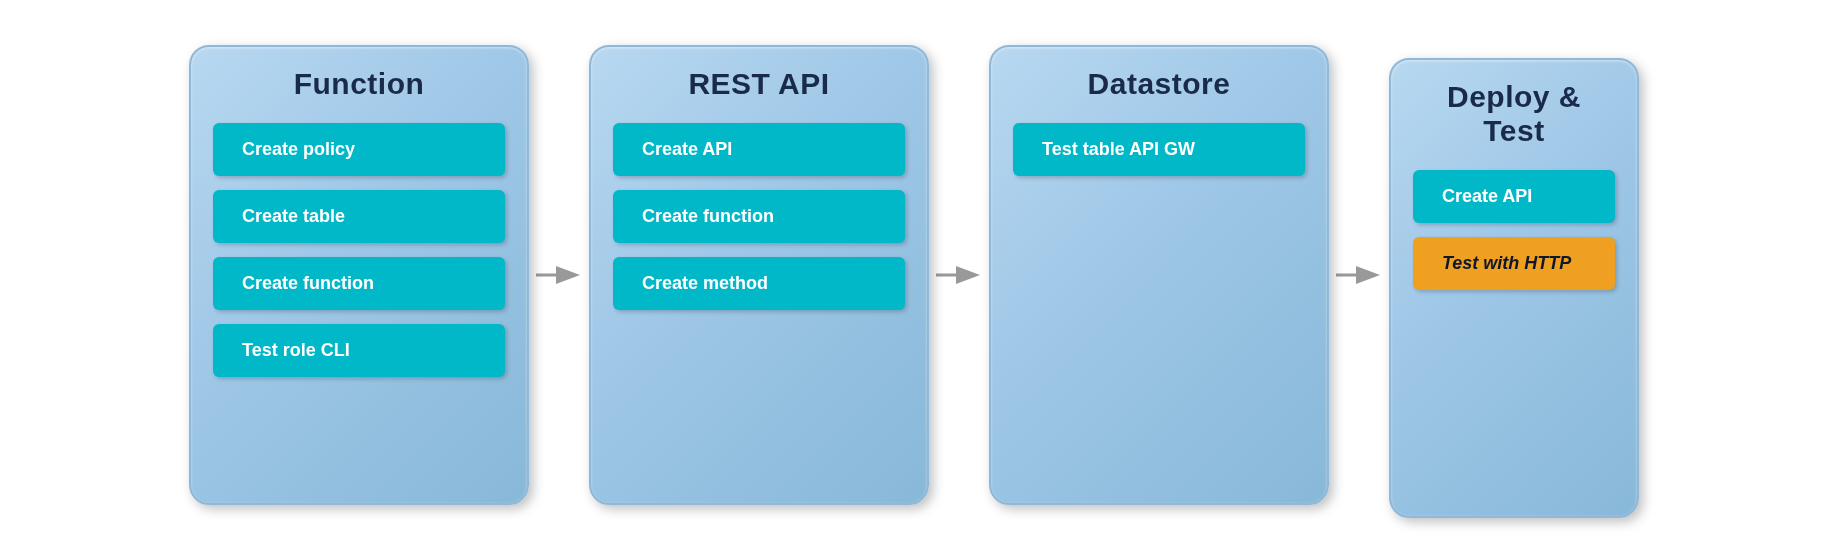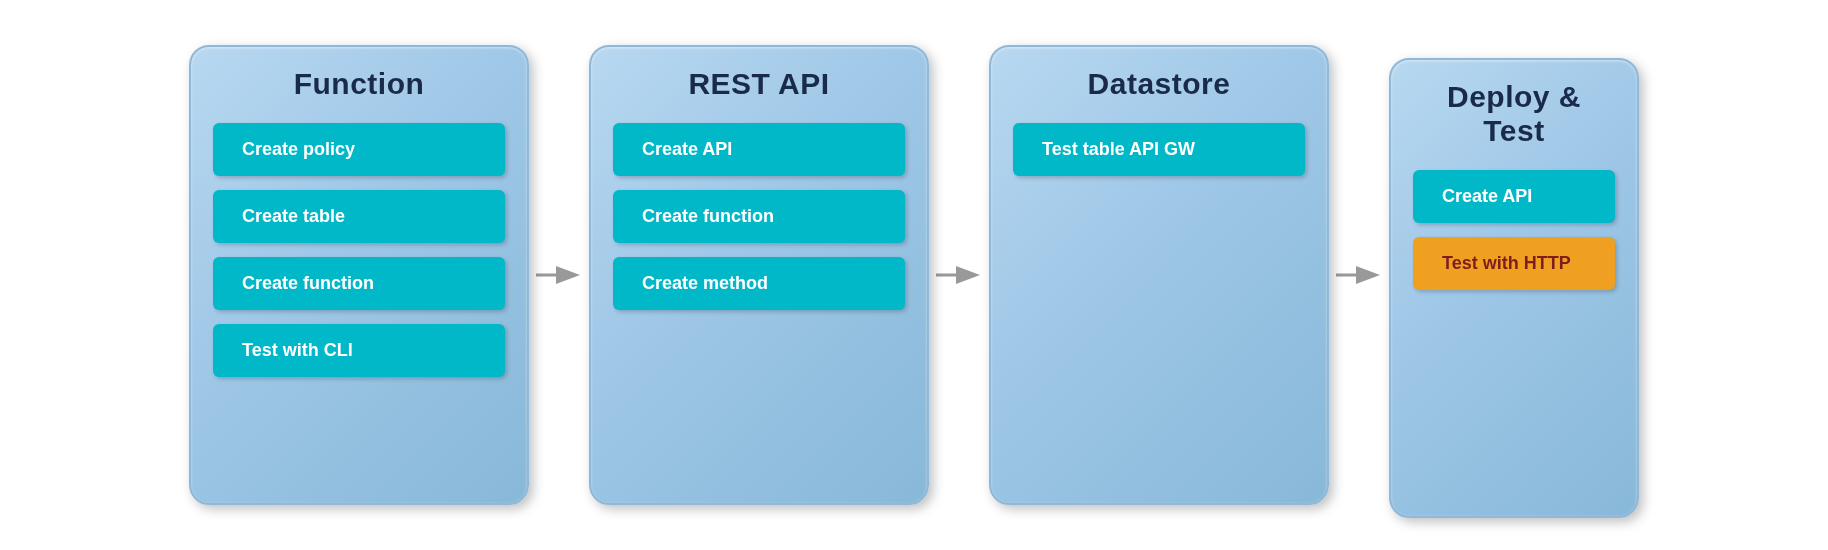--- a/index.html
+++ b/index.html
@@ -60,21 +60,22 @@
       font-size: 18px;
       font-weight: bold;
       text-align: left;
       cursor: pointer;
       width: 100%;
       box-shadow: 2px 2px 4px rgba(0,0,0,0.2);
     }
 
     .item-btn.orange {
       background: #f0a020;
-      color: #7f1d1d;
+      color: #0f172a;
+      font-style: italic;
     }
 
     .arrow {
       display: flex;
       align-items: center;
       justify-content: center;
       width: 60px;
       flex-shrink: 0;
     }
 
@@ -93,21 +94,21 @@
 <body>
 
 <div class="diagram">
 
   <div class="panel">
     <div class="panel-title">Function</div>
     <div class="panel-items">
       <button class="item-btn">Create policy</button>
       <button class="item-btn">Create table</button>
       <button class="item-btn">Create function</button>
-      <button class="item-btn">Test with CLI</button>
+      <button class="item-btn">Test role CLI</button>
     </div>
   </div>
 
   <div class="arrow">
     <svg viewBox="0 0 50 40">
       <defs>
         <marker id="arrowhead1" markerWidth="8" markerHeight="6" refX="6" refY="3" orient="auto">
           <polygon points="0 0, 8 3, 0 6" fill="#999"></polygon>
         </marker>
       </defs>

